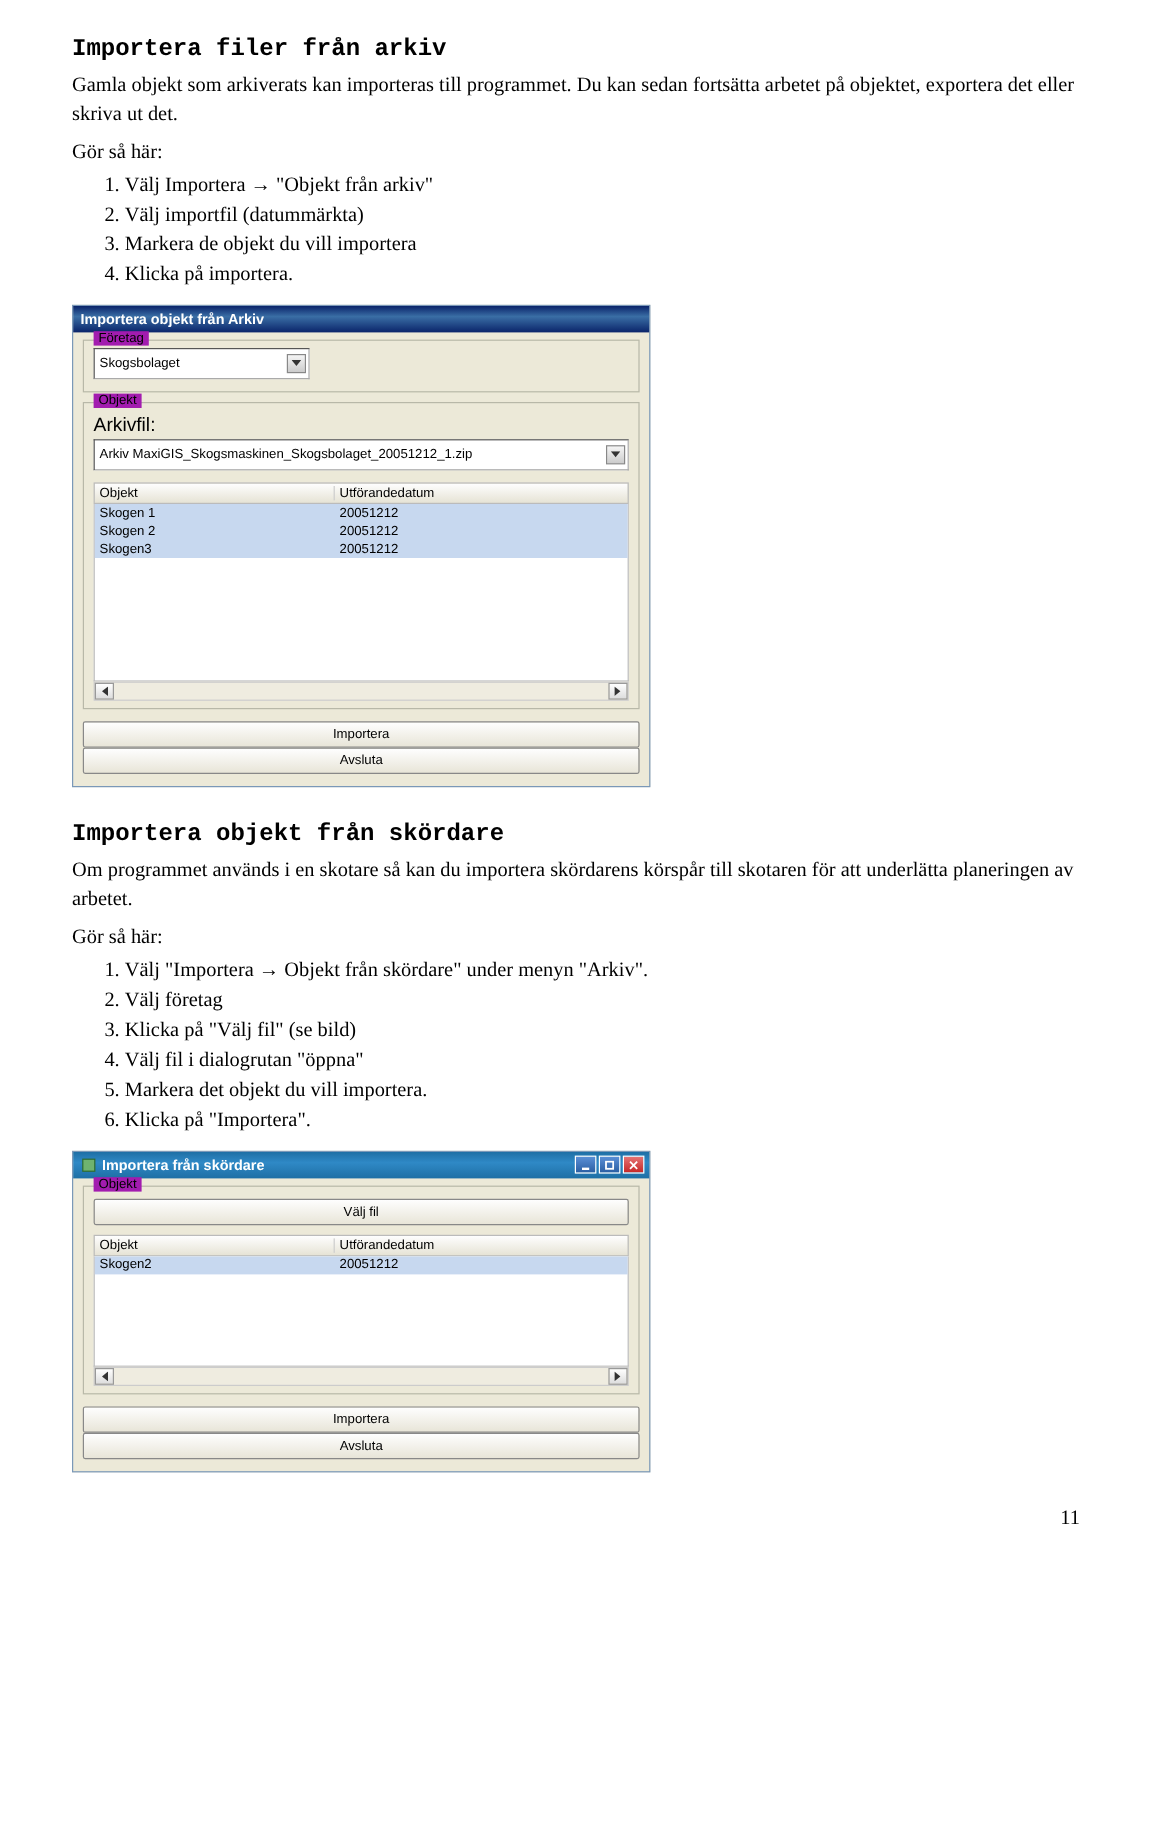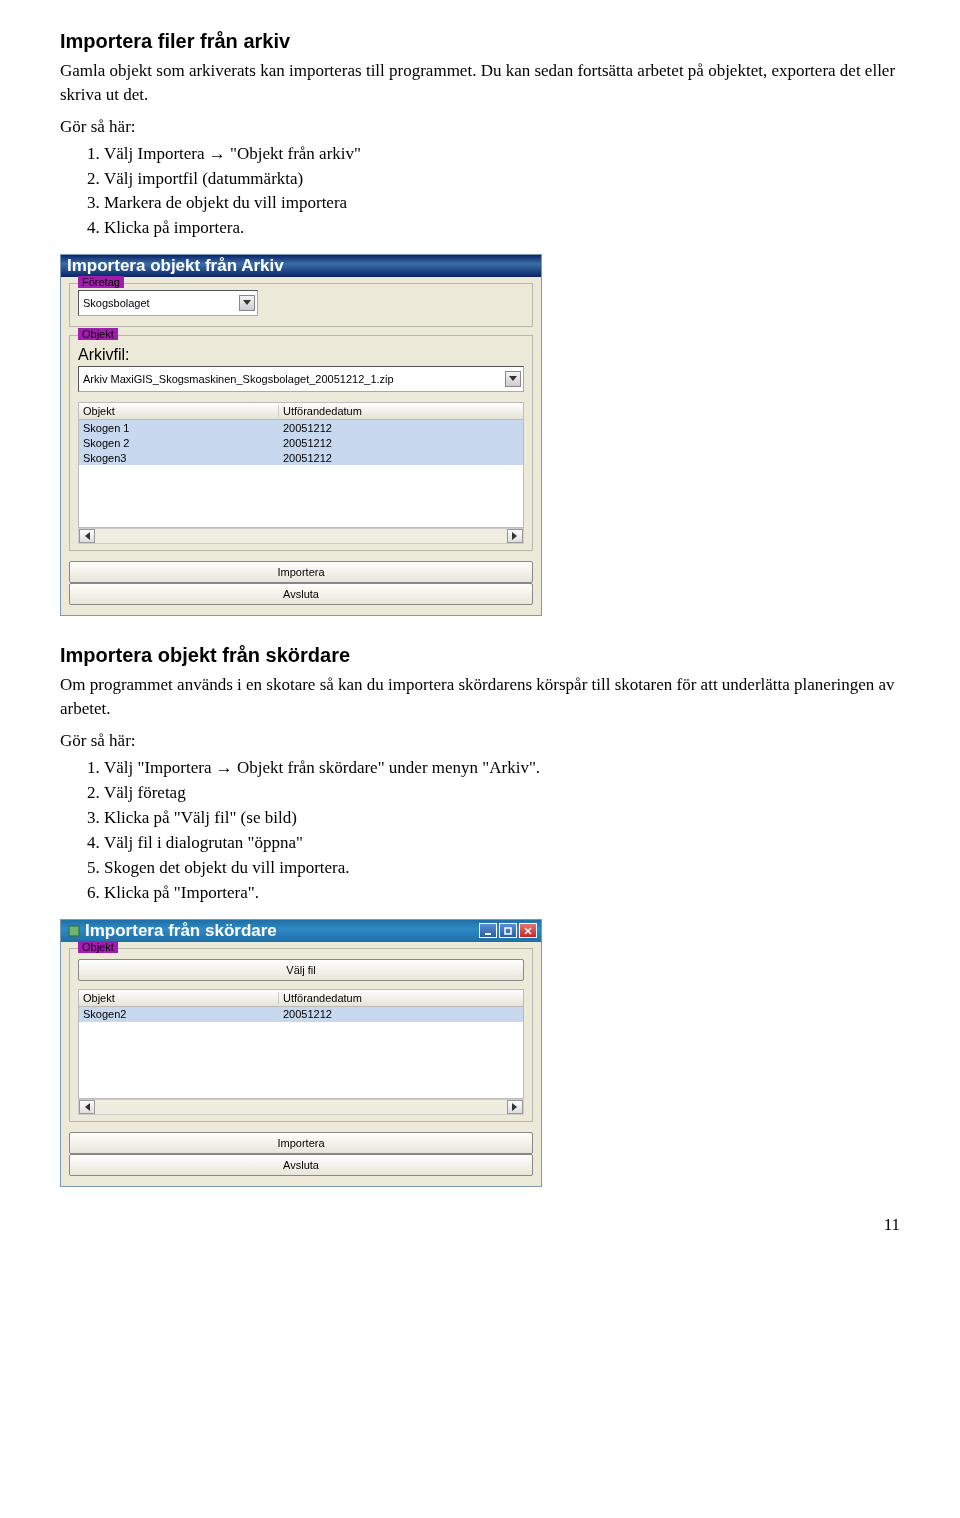--- a/index.html
+++ b/index.html
@@ -5,21 +5,21 @@
   * { box-sizing: border-box; }
   body {
     margin: 0;
     padding: 30px 60px;
     font-family: Georgia, 'Times New Roman', serif;
     background: #fff;
     color: #000;
     width: 960px;
   }
   h2 {
-    font-family: Liberation Sans, sans-serif;
+    font-family: Liberation Mono, monospace;
     font-size: 20px;
     font-weight: bold;
     margin: 0 0 6px 0;
   }
   .para {
     font-size: 17px;
     line-height: 1.4;
     margin: 4px 0 10px 0;
   }
   .sub {
@@ -43,21 +43,21 @@
     font-size: 11px;
     color: #000;
   }
   .titlebar {
     height: 22px;
     display: flex;
     align-items: center;
     padding: 0 4px 0 6px;
     color: #fff;
     font-weight: bold;
-    font-size: 17px;
+    font-size: 12px;
   }
   .titlebar.blue {
     background: linear-gradient(#0a246a, #3a6ea5 40%, #0a246a);
   }
   .titlebar.teal {
     background: linear-gradient(#1e6fa5, #2f89c6 40%, #1e6fa5);
   }
   .tb-icon {
     width: 14px; height: 14px; margin-right: 4px;
     display:inline-flex; align-items:center; justify-content:center;
@@ -209,21 +209,21 @@
             </svg>
         </span>
       </div>
 
       <div style="height:10px;"></div>
 
       <div class="listhead">
         <div class="col1">Objekt</div>
         <div class="col2">Utförandedatum</div>
       </div>
-      <div class="listbody" style="height:108px;">
+      <div class="listbody" style="height:148px;">
         <div class="row sel">
           <div class="col1">Skogen 1</div>
           <div class="col2">20051212</div>
         </div>
         <div class="row sel">
           <div class="col1">Skogen 2</div>
           <div class="col2">20051212</div>
         </div>
         <div class="row sel">
           <div class="col1">Skogen3</div>
@@ -252,21 +252,21 @@
 </div>
 
 <h2>Importera objekt från skördare</h2>
 <p class="para">Om programmet används i en skotare så kan du importera skördarens körspår till skotaren för att underlätta planeringen av arbetet.</p>
 <p class="sub">Gör så här:</p>
 <ol>
   <li>Välj "Importera → Objekt från skördare" under menyn "Arkiv".</li>
   <li>Välj företag</li>
   <li>Klicka på "Välj fil" (se bild)</li>
   <li>Välj fil i dialogrutan "öppna"</li>
-  <li>Skogen det objekt du vill importera.</li>
+  <li>Markera det objekt du vill importera.</li>
   <li>Klicka på "Importera".</li>
 </ol>
 
 <div class="win">
   <div class="titlebar teal">
     <span class="tb-icon">
       <svg width="12" height="12">
           <rect x="1" y="1" width="10" height="10" fill="#6fb36f" stroke="#2e6b2e"></rect>
         </svg>
     </span>

